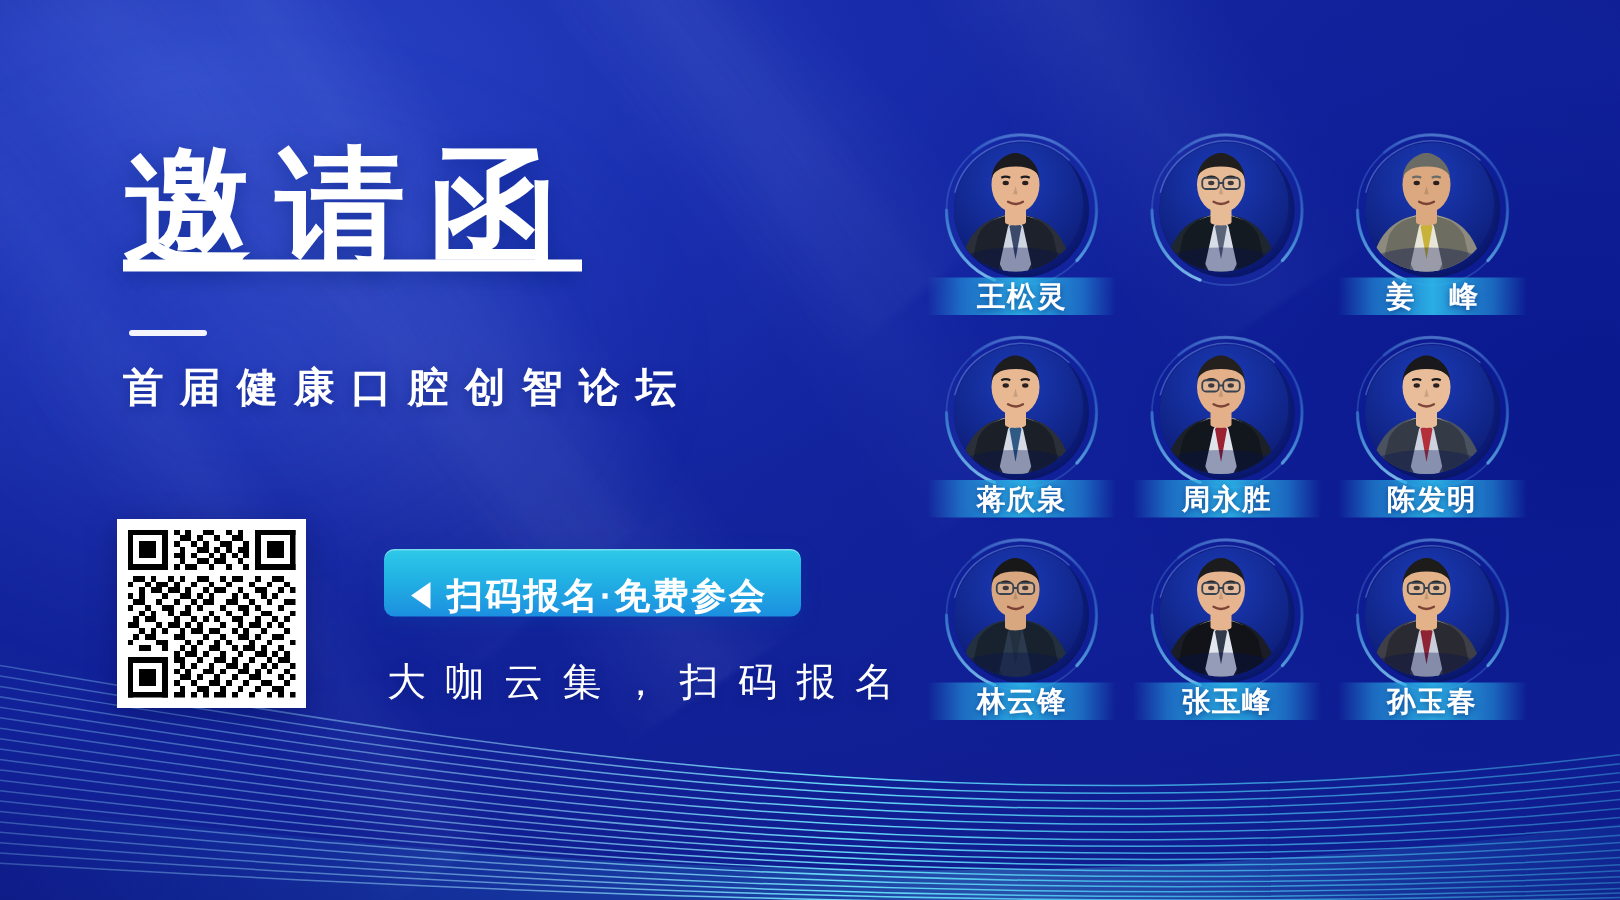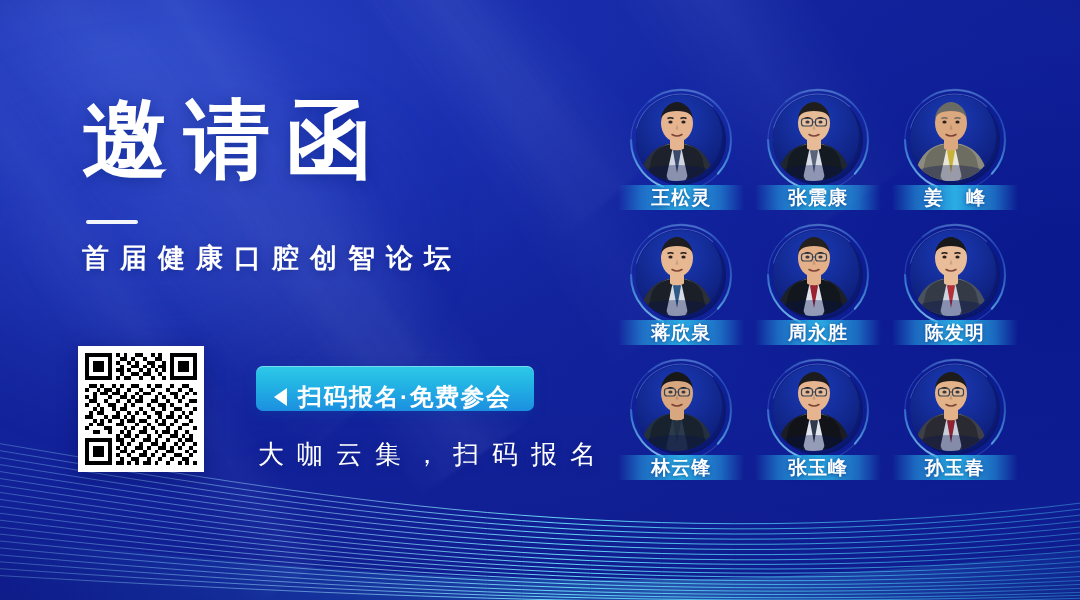--- a/index.html
+++ b/index.html
@@ -107,20 +107,21 @@
   }
   .title {
     font-size: 86px;
     line-height: 1.0;
     font-weight: 700;
     color: #ffffff;
     letter-spacing: 16px;
     margin: 0;
     text-shadow: 0 3px 14px rgba(0,30,120,0.45);
     white-space: nowrap;
+    text-decoration: underline;
   }
   .title-rule {
     width: 52px;
     height: 4px;
     background: #ffffff;
     margin: 38px 0 16px 4px;
     border-radius: 2px;
     opacity: 0.95;
   }
   .subtitle {
@@ -682,23 +683,20 @@
       <g stroke="#39424f" stroke-width="1.2" fill="rgba(220,235,255,0.12)">
         <rect x="32.5" y="27.5" width="11" height="7.5" rx="2.5"></rect>
         <rect x="46.5" y="27.5" width="11" height="7.5" rx="2.5"></rect>
         <path d="M43.5 31 L46.5 31" fill="none"></path>
       </g>
       <ellipse cx="45" cy="86" rx="40" ry="12" fill="rgba(6,16,80,0.35)"></ellipse>
     </g>
   </svg>
       </div>
     </div>
-    <div class="nameplate">
-      <span class="nameplate-text">张震康</span>
-    </div>
       </div>
       <div class="speaker">
     <div class="portrait-ring">
       <svg viewBox="0 0 108 108" xmlns="http://www.w3.org/2000/svg">
         <defs>
           <linearGradient id="ring2" x1="0" y1="0" x2="1" y2="1">
             <stop offset="0%" stop-color="#bfe9ff" stop-opacity="0.95"></stop>
             <stop offset="35%" stop-color="#5fc8f5" stop-opacity="0.55"></stop>
             <stop offset="70%" stop-color="#2f7be0" stop-opacity="0.15"></stop>
             <stop offset="100%" stop-color="#bfe9ff" stop-opacity="0.70"></stop>

